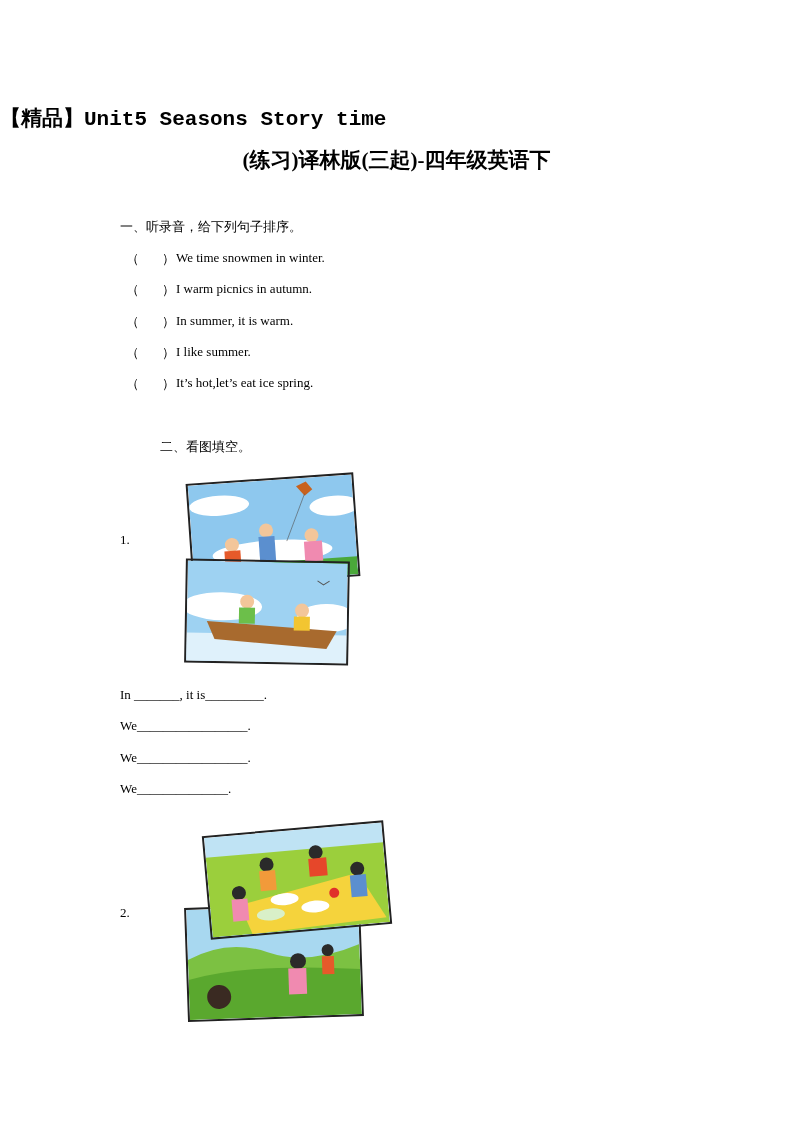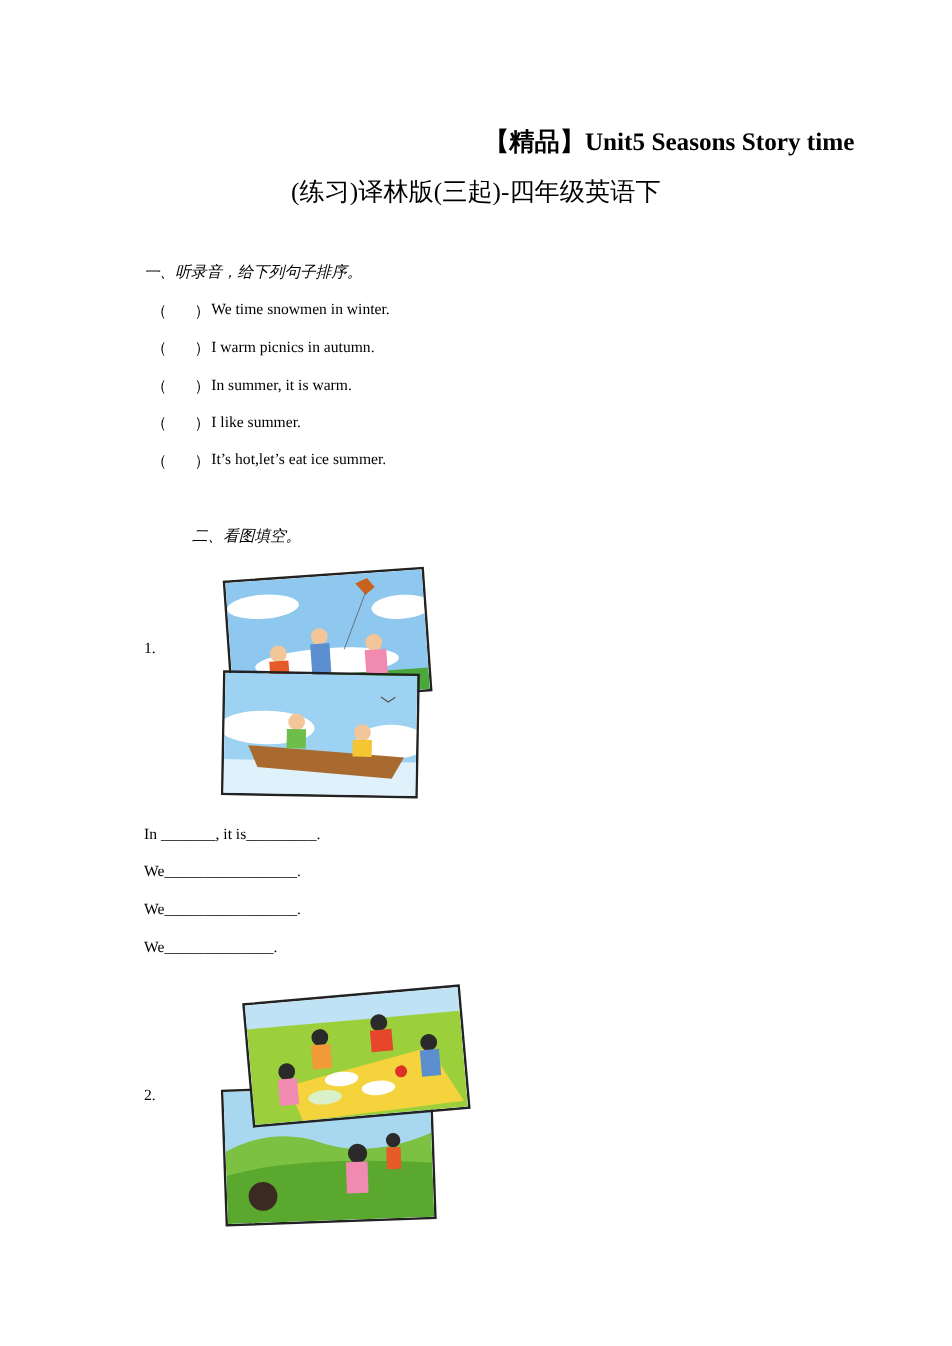--- a/index.html
+++ b/index.html
@@ -1,22 +1,22 @@
 <!DOCTYPE html>
 <html><head>
 <meta charset="utf-8">
 <style>
   html, body { margin:0; padding:0; background:#ffffff; }
   body { width:793px; height:1122px; position:relative; overflow:hidden;
          font-family:"Liberation Serif","DejaVu Serif",serif; color:#000; }
-  .title1 { position:absolute; top:104px; left:0; width:712px; text-align:right;
+  .title1 { position:absolute; top:104px; left:0; width:712px; text-align:left;
+            font-size:21px; font-weight:bold;font-family:Liberation Mono, monospace; }
+  .title2 { position:absolute; top:146px; left:0; width:793px; text-align:center;
             font-size:21px; font-weight:bold; }
-  .title2 { position:absolute; top:146px; left:0; width:793px; text-align:center;
-            font-size:21px; font-weight:normal; }
-  .sec { position:absolute; left:120px; font-size:13px;font-style:italic; }
+  .sec { position:absolute; left:120px; font-size:13px; }
   .item { position:absolute; left:126px; font-size:13px; display:flex; }
   .item .paren-l { width:36px; }
   .item .paren-r { width:14px; }
   .fill { position:absolute; left:120px; font-size:13px; white-space:pre;text-align:center; }
   .num { position:absolute; left:120px; font-size:13px; }
   .pic { position:absolute; border:2px solid #222; overflow:hidden; }
   .pic svg { display:block; width:100%; height:100%; }
 </style>
 </head>
 <body>
@@ -42,21 +42,21 @@
   <span>In summer, it is warm.</span>
 </div>
 <div class="item" style="top:344px;">
   <span class="paren-l">（</span>
   <span class="paren-r">）</span>
   <span>I like summer.</span>
 </div>
 <div class="item" style="top:375px;">
   <span class="paren-l">（</span>
   <span class="paren-r">）</span>
-  <span>It’s hot,let’s eat ice summer.</span>
+  <span>It’s hot,let’s eat ice spring.</span>
 </div>
 
 <div class="sec" style="top:438px;margin-left:40px;">二、看图填空。</div>
 
 <div class="num" style="top:532px;">1.</div>
 
 <div class="pic" style="left:189px; top:478px; width:164px; height:100px; transform:rotate(-4deg); z-index:1;">
   <svg viewBox="0 0 164 100" preserveAspectRatio="none">
     <rect width="164" height="100" fill="#8ec8ee"></rect>
     <ellipse cx="30" cy="22" rx="30" ry="10" fill="#ffffff"></ellipse>

